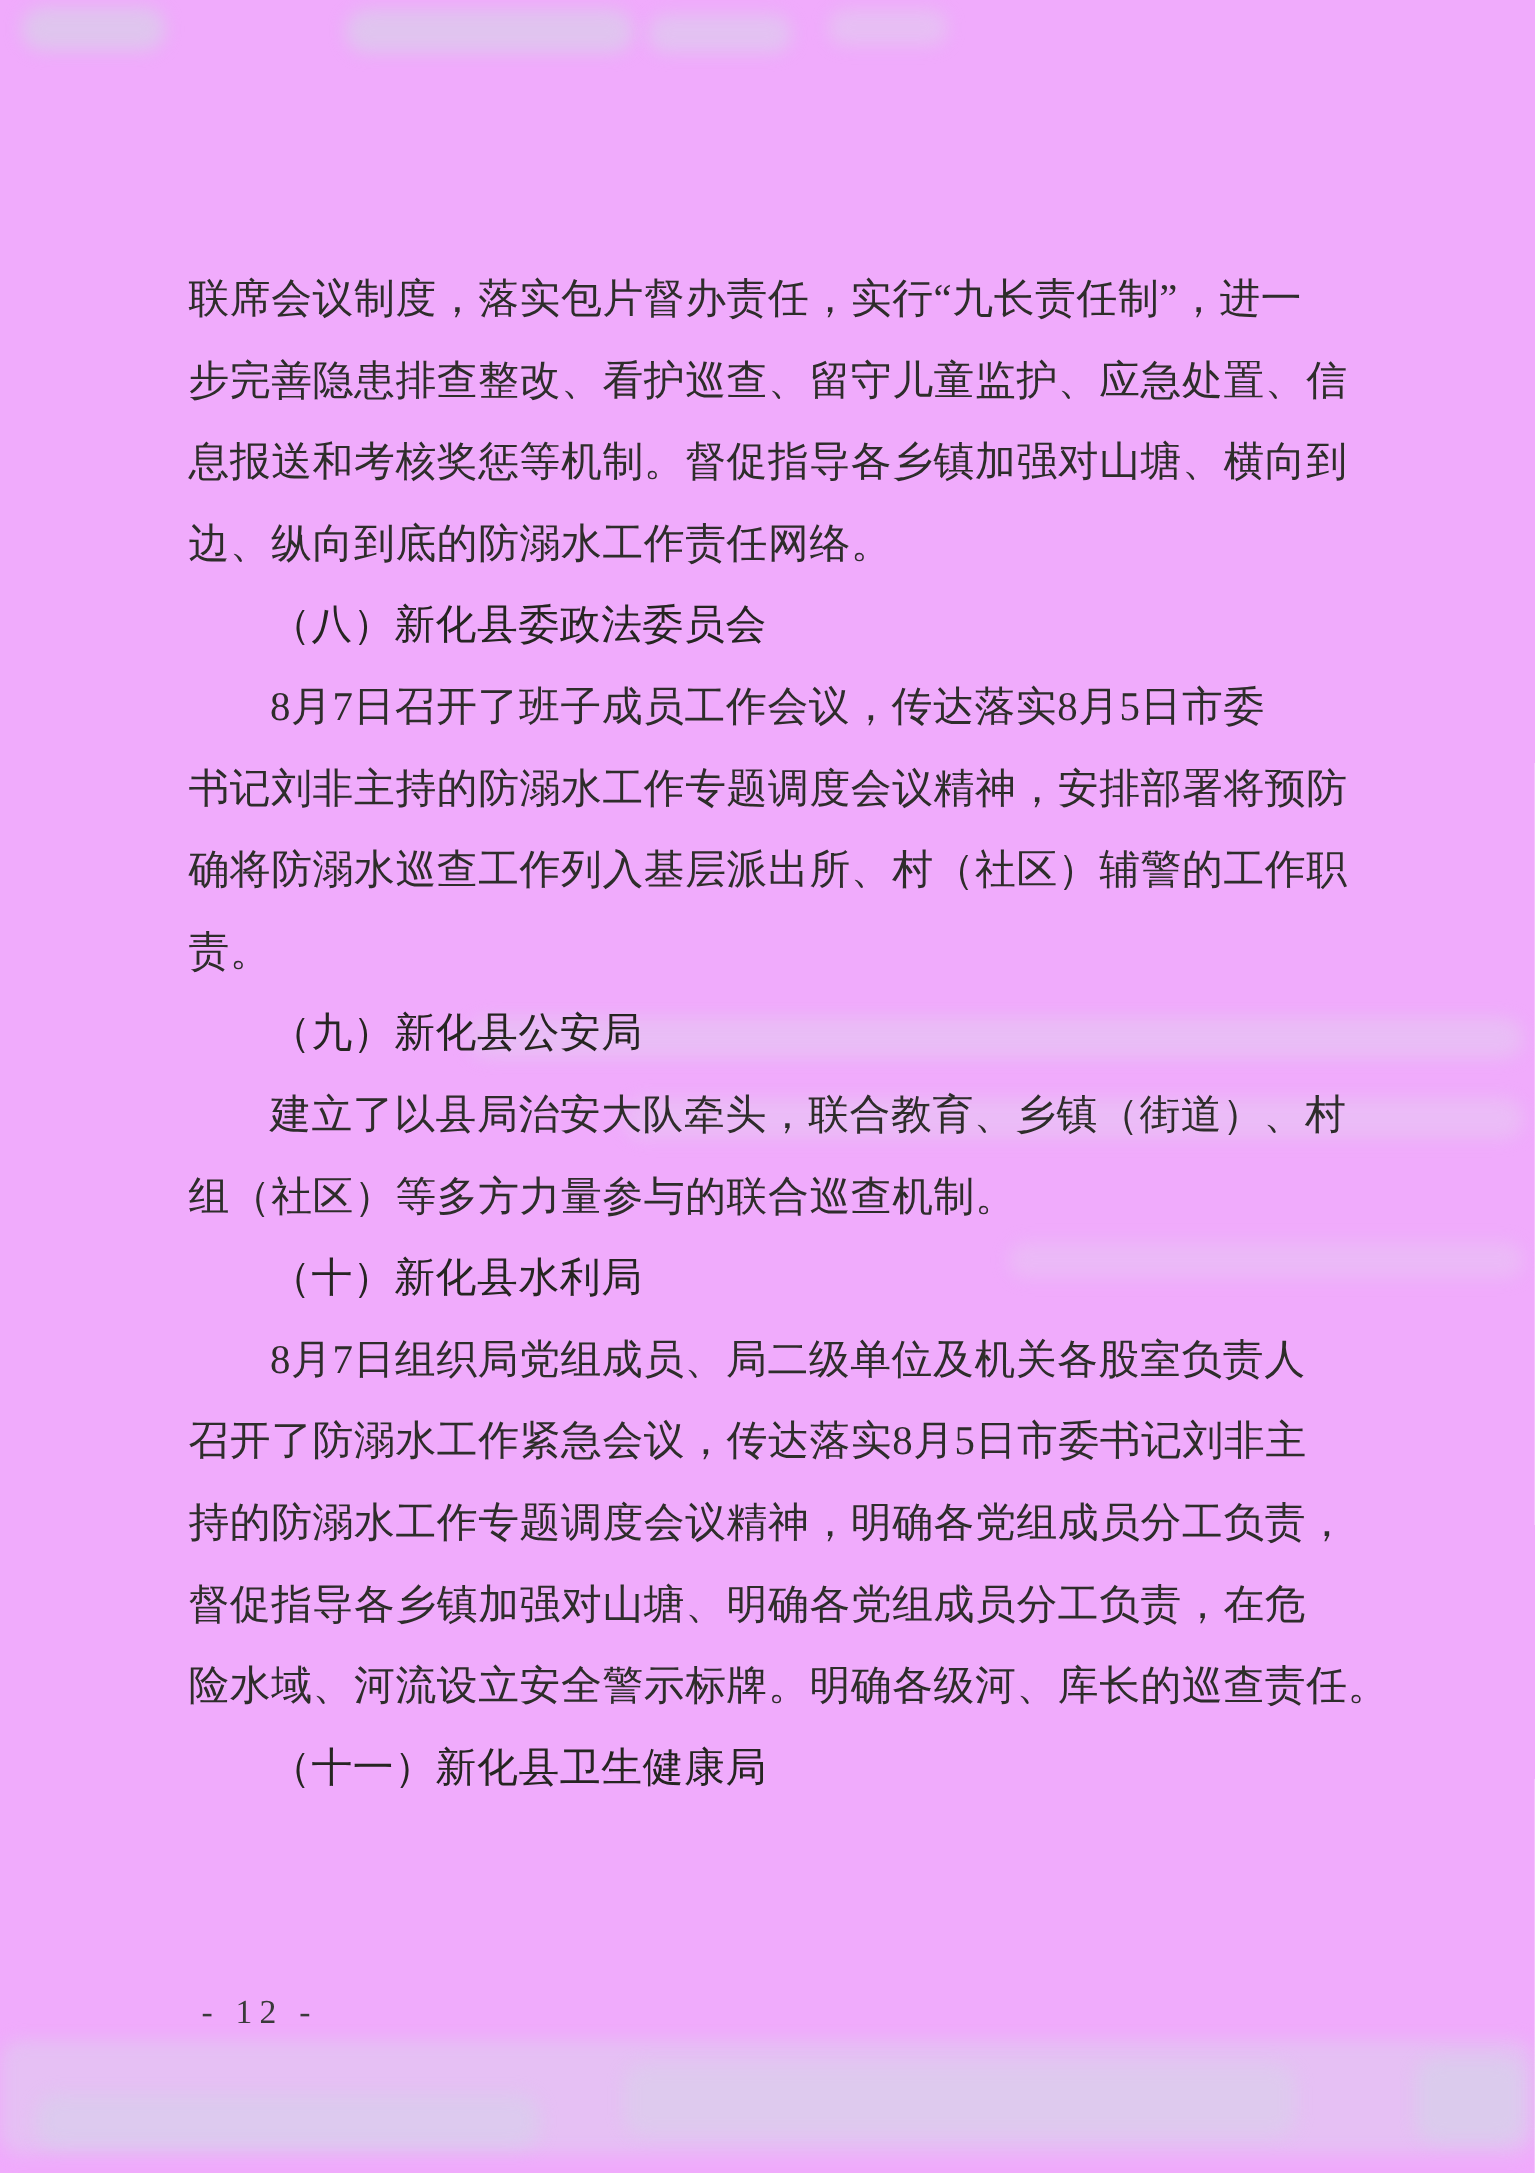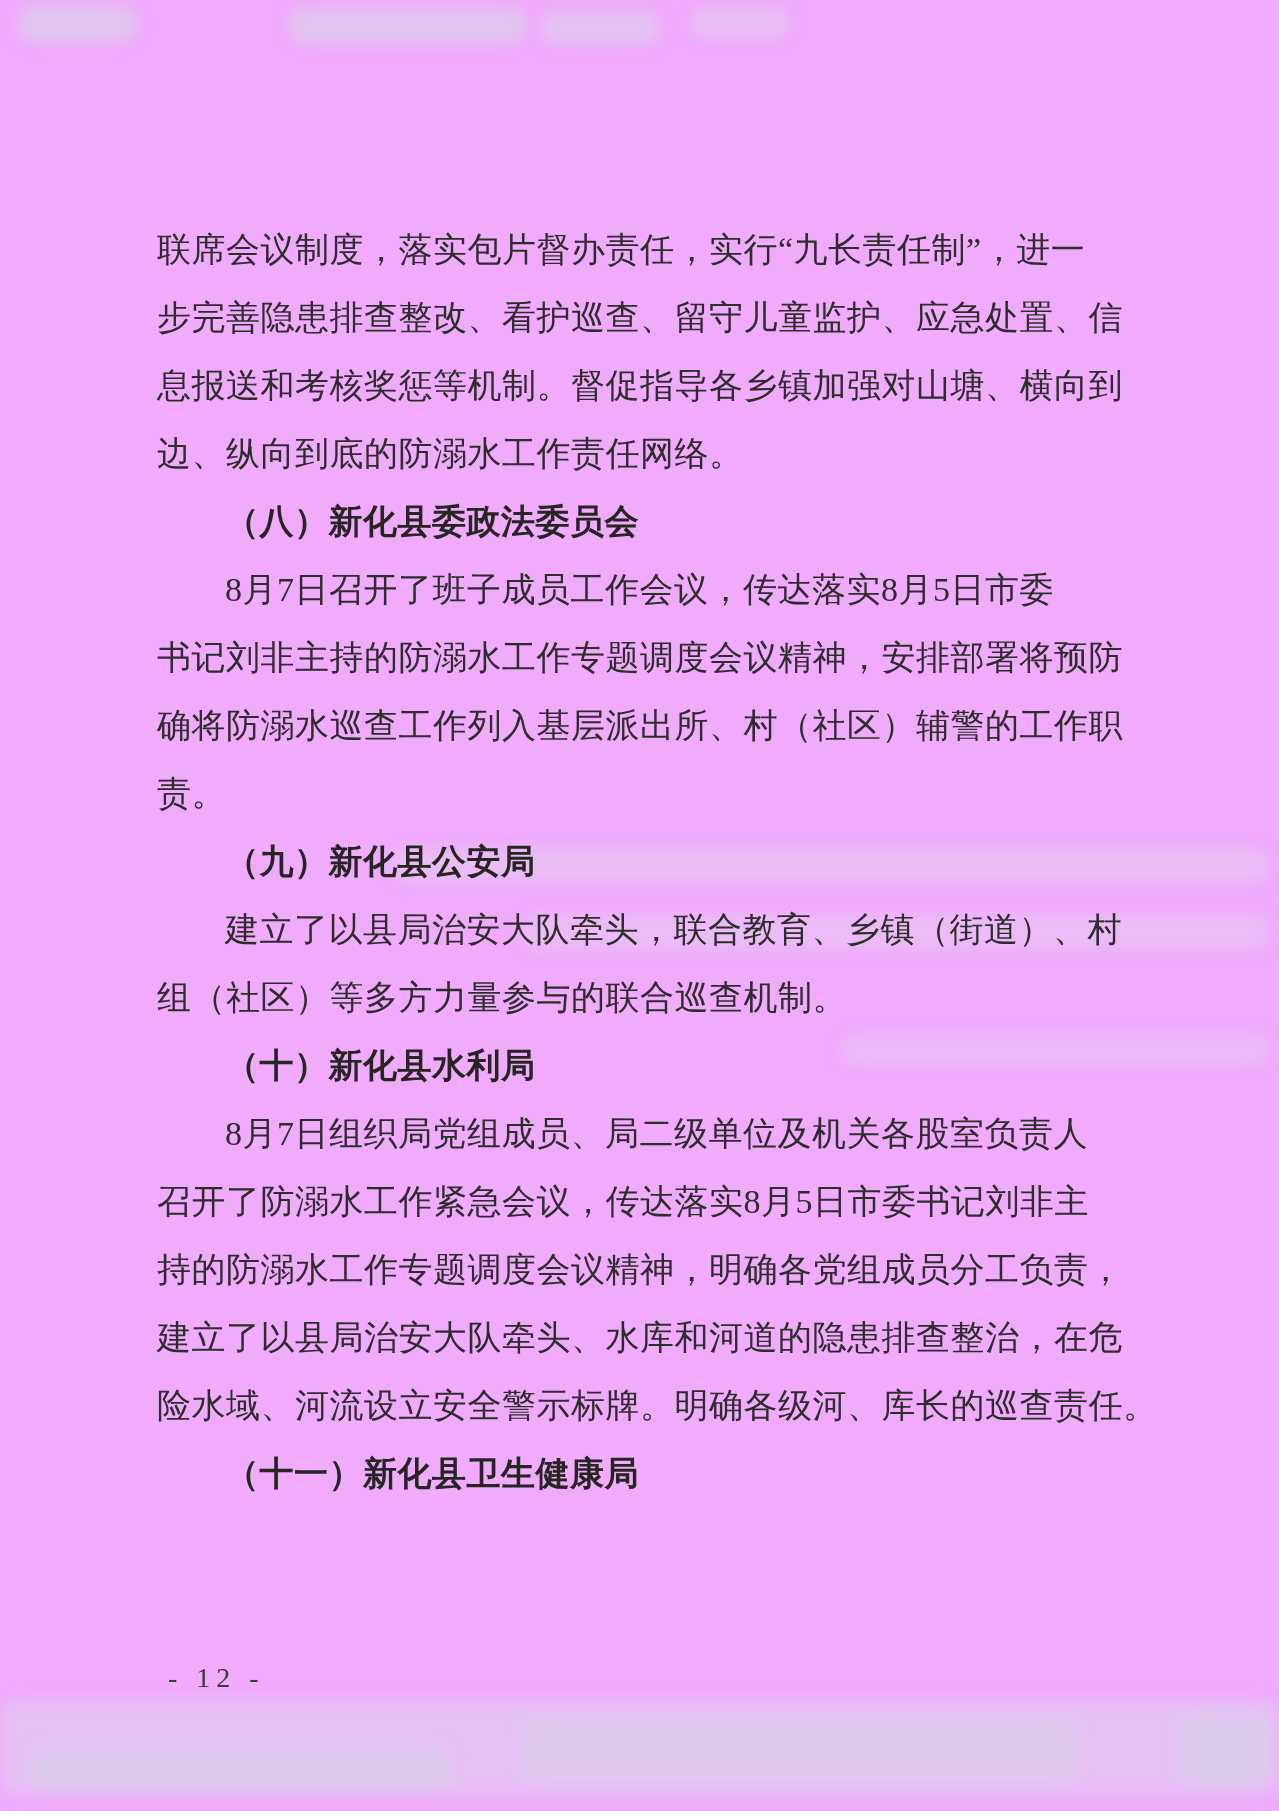--- a/index.html
+++ b/index.html
@@ -25,21 +25,21 @@
   
   .textblock{
     position:absolute;left:157px;top:216px;width:1000px;
     color:#2e2d2b;
   }
   .line{
     height:68px;line-height:68px;font-size:34px;letter-spacing:0.5px;
     white-space:nowrap;
   }
   .line.indent{padding-left:68px;}
-  .line.heading{font-weight:700;color:#262522;}
+  .line.heading{font-weight:400;color:#262522;}
   .pagenum{
     position:absolute;left:168px;top:1662px;
     font-size:28px;letter-spacing:6px;color:#3a3a3a;
     font-family:"Liberation Serif","DejaVu Serif",serif;
   }
 </style>
 </head>
 <body>
 
 <div class="page">
@@ -66,20 +66,20 @@
     <div class="line">书记刘非主持的防溺水工作专题调度会议精神，安排部署将预防</div>
     <div class="line">确将防溺水巡查工作列入基层派出所、村（社区）辅警的工作职</div>
     <div class="line">责。</div>
     <div class="line heading indent">（九）新化县公安局</div>
     <div class="line indent">建立了以县局治安大队牵头，联合教育、乡镇（街道）、村</div>
     <div class="line">组（社区）等多方力量参与的联合巡查机制。</div>
     <div class="line heading indent">（十）新化县水利局</div>
     <div class="line indent">8月7日组织局党组成员、局二级单位及机关各股室负责人</div>
     <div class="line">召开了防溺水工作紧急会议，传达落实8月5日市委书记刘非主</div>
     <div class="line">持的防溺水工作专题调度会议精神，明确各党组成员分工负责，</div>
-    <div class="line">建立了以县局治安大队牵头、水库和河道的隐患排查整治，在危</div>
+    <div class="line">督促指导各乡镇加强对山塘、明确各党组成员分工负责，在危</div>
     <div class="line">险水域、河流设立安全警示标牌。明确各级河、库长的巡查责任。</div>
     <div class="line heading indent">（十一）新化县卫生健康局</div>
   </div>
 
   <div class="pagenum">- 12 -</div>
 
 </div>
 
 </body></html>

